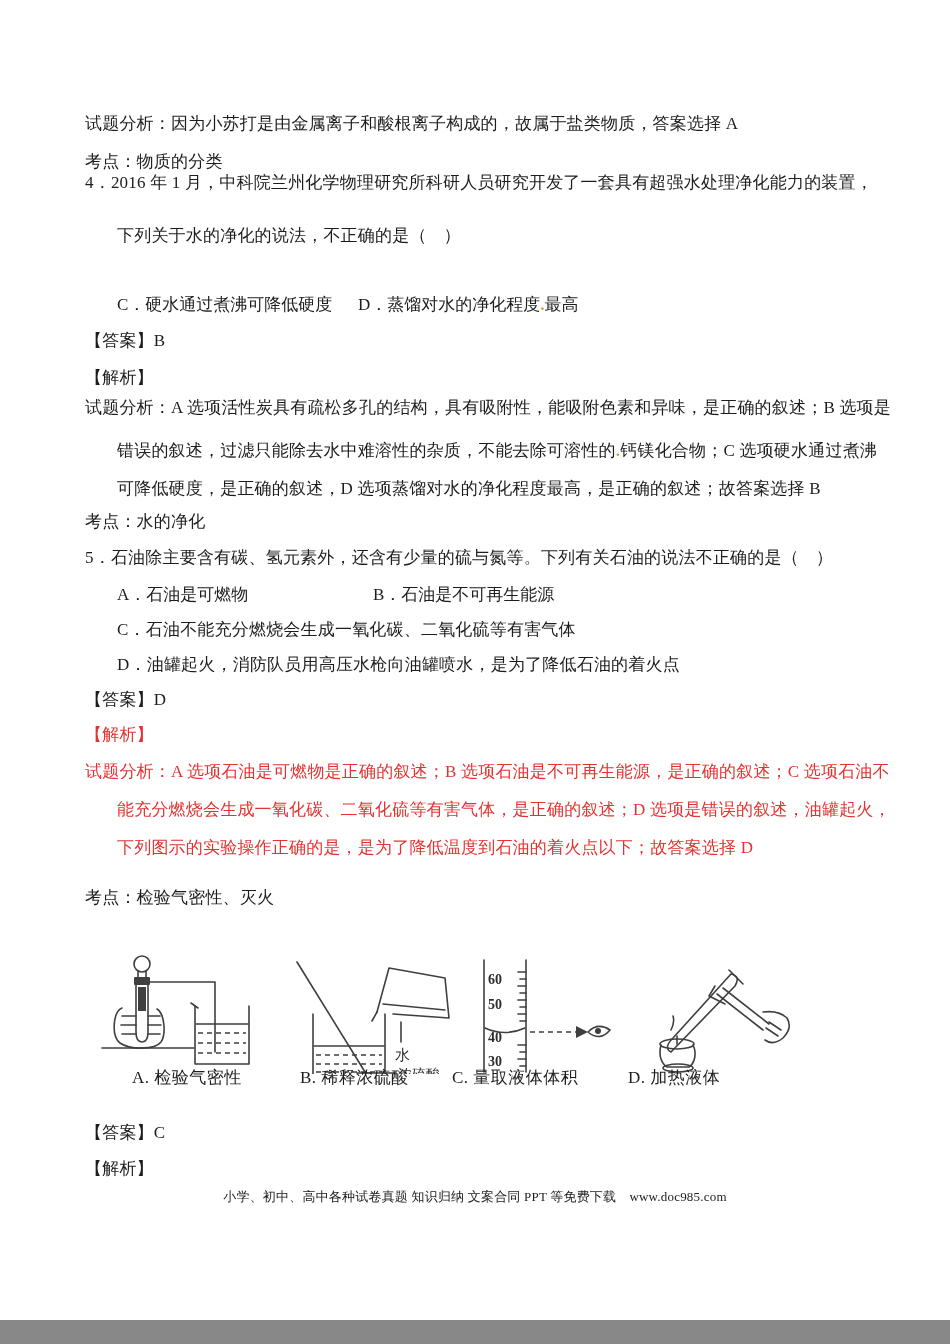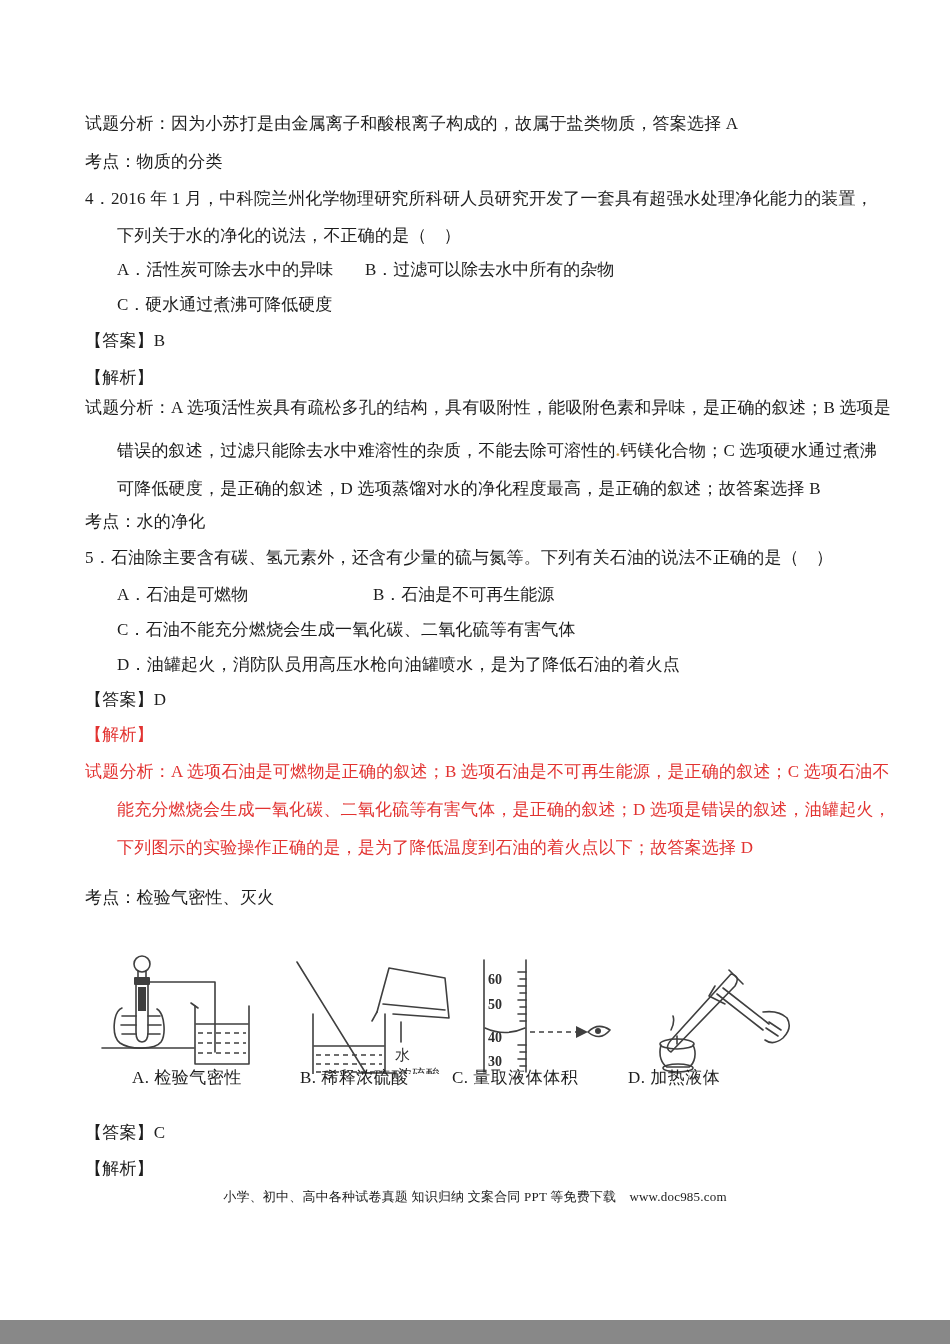--- a/index.html
+++ b/index.html
@@ -29,29 +29,26 @@
   .skf{fill:#3f3f3f;stroke:none;}
 </style>
 </head>
 <body>
 
 <div class="page">
 
   <div class="ln" style="left:85px;top:112px">试题分析：因为小苏打是由金属离子和酸根离子构成的，故属于盐类物质，答案选择 A</div>
   <div class="ln" style="left:85px;top:150px">考点：物质的分类</div>
 
-  <div class="ln" style="left:85px;top:187px">4．2016 年 1 月，中科院兰州化学物理研究所科研人员研究开发了一套具有超强水处理净化能力的装置，</div>
+  <div class="ln" style="left:85px;top:171px">4．2016 年 1 月，中科院兰州化学物理研究所科研人员研究开发了一套具有超强水处理净化能力的装置，</div>
   <div class="ln" style="left:117px;top:224px">下列关于水的净化的说法，不正确的是（　）</div>
 
-  <div class="optrow" style="left:117px;top:258px;width:740px">
-    <span>A．活性炭可除去水中的异味</span>
-    <span class="opt2" style="left:248px">B．过滤可以除去水中所有的杂物</span>
-  </div>
   <div class="optrow" style="left:117px;top:293px;width:740px">
     <span>C．硬水通过煮沸可降低硬度</span>
+    <span class="opt2" style="left:241px"><span>D．蒸馏对水的净化程度</span><span class="dot">.</span><span>最高</span></span>
   </div>
 
   <div class="ln" style="left:85px;top:329px">【答案】B</div>
   <div class="ln" style="left:85px;top:366px">【解析】</div>
   <div class="ln" style="left:85px;top:396px">试题分析：A 选项活性炭具有疏松多孔的结构，具有吸附性，能吸附色素和异味，是正确的叙述；B 选项是</div>
   <div class="ln" style="left:117px;top:439px"><span>错误的叙述，过滤只能除去水中难溶性的杂质，不能去除可溶性的</span><span class="dot">.</span><span>钙镁化合物；C 选项硬水通过煮沸</span></div>
   <div class="ln" style="left:117px;top:477px">可降低硬度，是正确的叙述，D 选项蒸馏对水的净化程度最高，是正确的叙述；故答案选择 B</div>
   <div class="ln" style="left:85px;top:510px">考点：水的净化</div>
 
   <div class="ln" style="left:85px;top:546px">5．石油除主要含有碳、氢元素外，还含有少量的硫与氮等。下列有关石油的说法不正确的是（　）</div>

